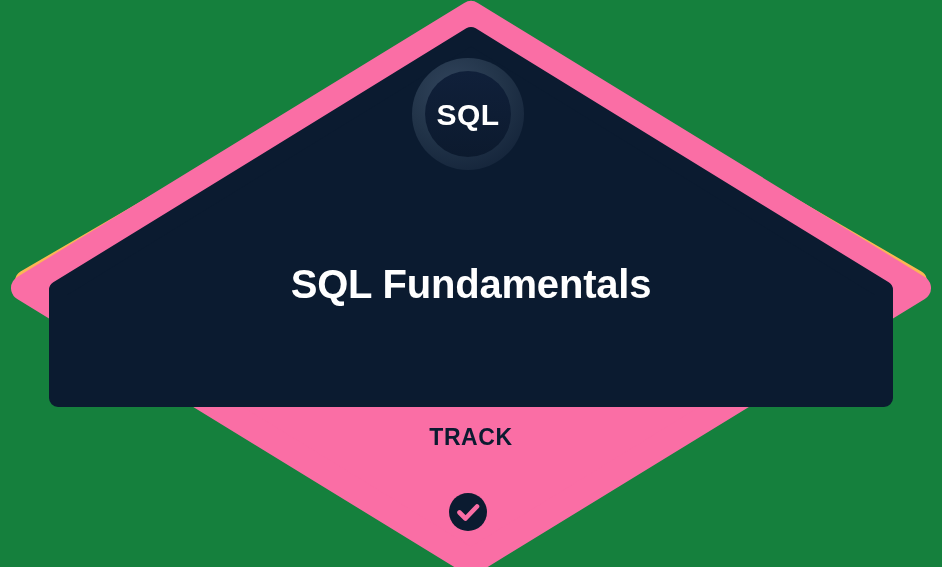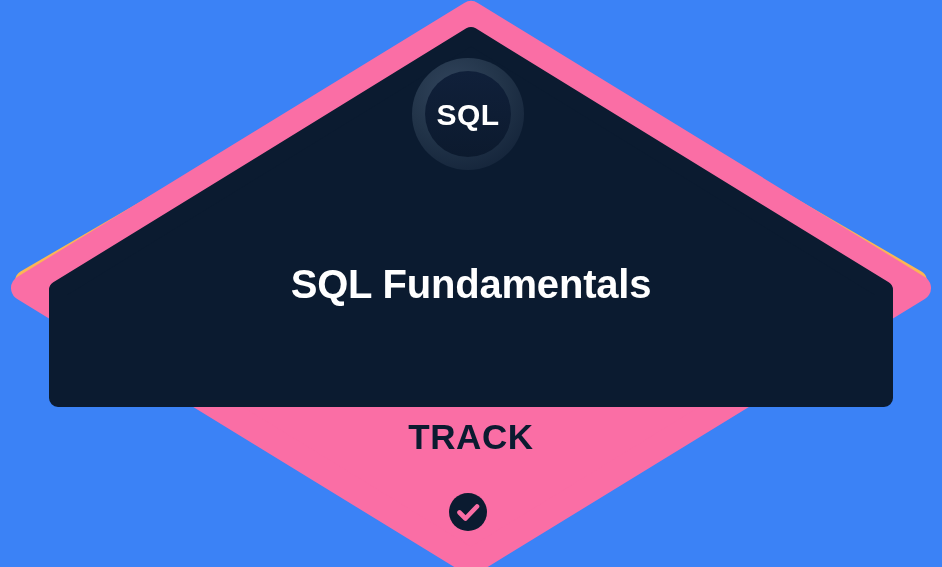--- a/index.html
+++ b/index.html
@@ -12,21 +12,21 @@
     width: 942px;
     height: 567px;
     overflow: hidden;
     font-family: "Liberation Sans", sans-serif;
   }
 
   #badge-stage {
     position: relative;
     width: 942px;
     height: 567px;
-    background: #3b82f6;
+    background: #15803d;
   }
 
   #badge-svg {
     position: absolute;
     left: 0;
     top: 0;
     width: 942px;
     height: 567px;
     display: block;
   }
@@ -78,21 +78,21 @@
 
   .status-block {
     position: absolute;
     left: 0;
     top: 420px;
     width: 942px;
     text-align: center;
   }
   .status-line {
     font-family: "Liberation Sans", sans-serif;
-    font-size: 35px;
+    font-size: 23px;
     font-weight: bold;
     color: #0B1B30;
     letter-spacing: 0.6px;
     line-height: 34px;
   }
 </style>
 </head>
 <body>
 
 <div id="badge-stage">

